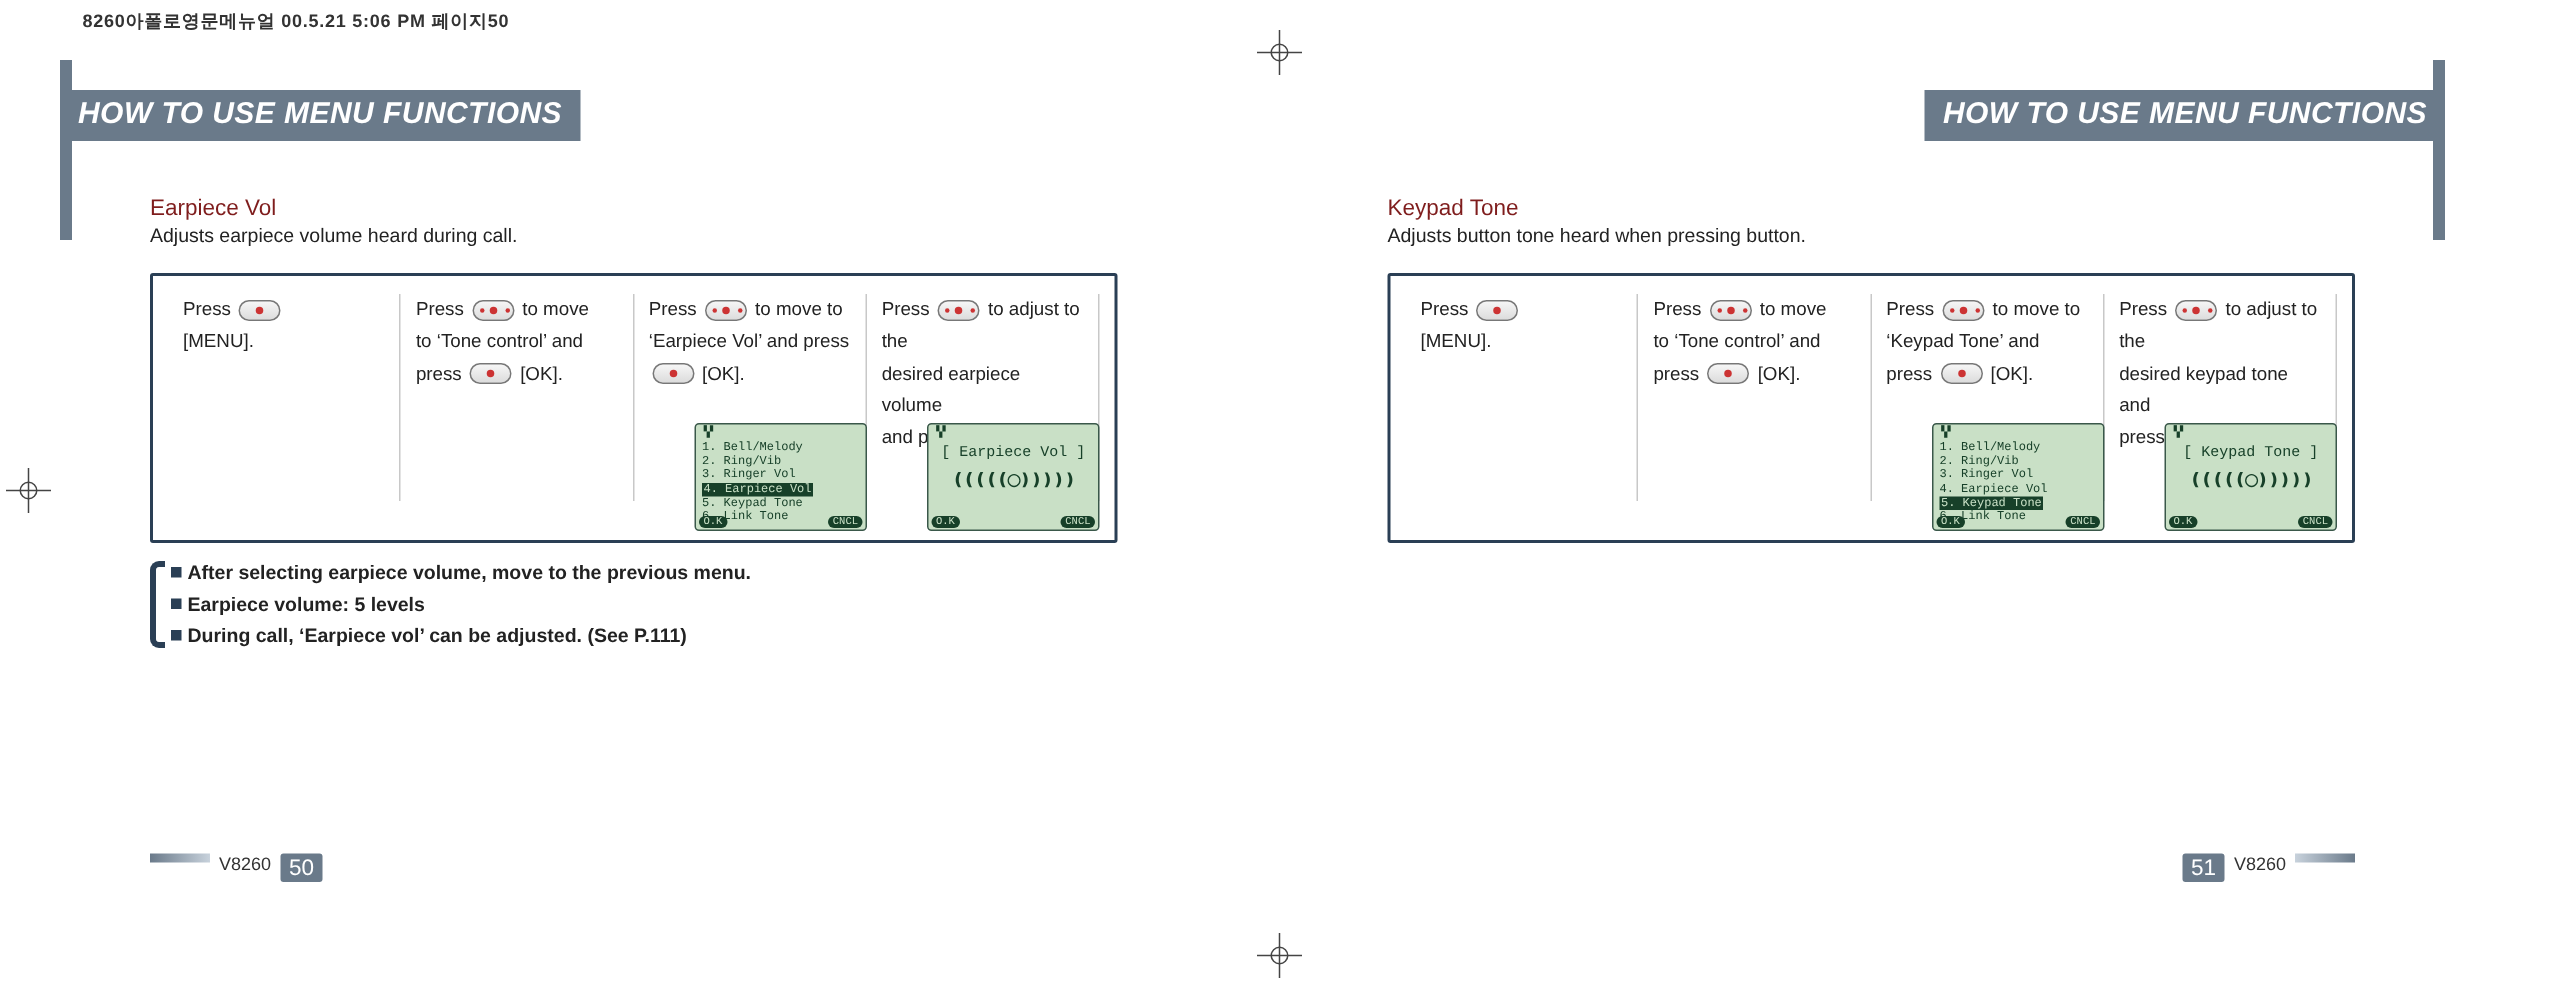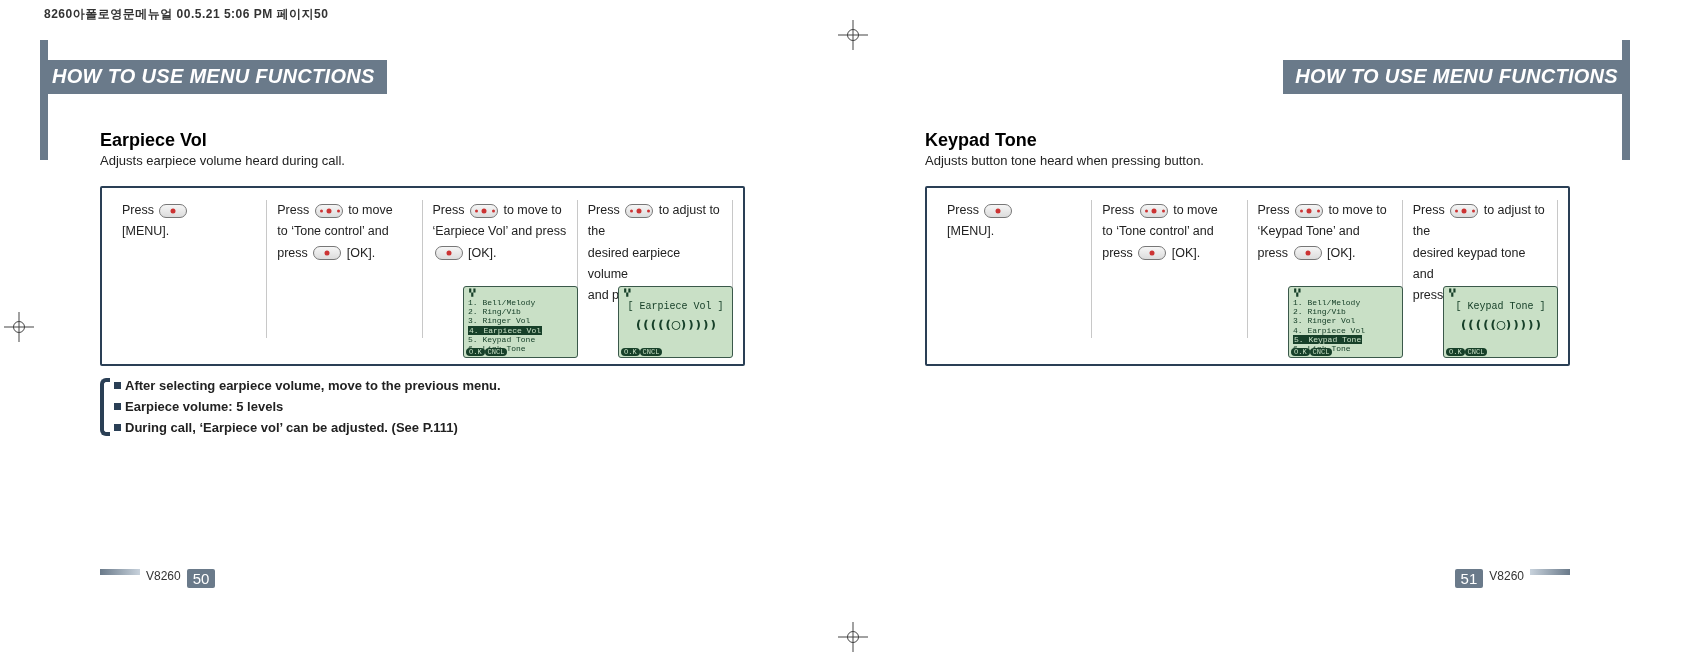--- a/index.html
+++ b/index.html
@@ -8,21 +8,21 @@
     font-size: 13px;
     color: #333;
     background: #fff;
     width: 1705px;
     height: 654px;
     position: relative;
   }
   .print-header {
     position: absolute;
     top: 6px;
-    left: 44px;
+    left: 55px;
     font-size: 12px;
     letter-spacing: 0.5px;
     color: #333;
     font-weight: bold;
   }
   .page {
     position: absolute;
     top: 40px;
     width: 725px;
     height: 560px;
@@ -56,23 +56,23 @@
 
   .content {
     position: absolute;
     top: 90px;
     left: 60px;
     right: 20px;
   }
   .page-right .content { left: 20px; right: 60px; }
 
   .title-blue {
-    color: #000000;
-    font-weight: bold;
-    font-size: 18px;
+    color: #7f1d1d;
+    font-weight: normal;
+    font-size: 15px;
     margin-bottom: 2px;
   }
   .subtitle {
     font-size: 13px;
     color: #222;
     margin-bottom: 18px;
   }
 
   .steps-box {
     border: 2px solid #2a3f55;
@@ -150,21 +150,21 @@
     position: relative;
     line-height: 1.15;
   }
   .screen .sig {
     position:absolute; top:2px; left:3px;
     font-size:7px;
   }
   .screen .hl { background:#174029; color:#c9e0c6; display:inline-block; padding:0 1px;}
   .screen .foot {
     position:absolute; bottom:1px; left:2px; right:2px;
-    display:flex; 
+    display:flex; justify-content:space-between;
     font-size:7px;
   }
   .screen .foot span{ background:#174029; color:#c9e0c6; padding:0 3px; border-radius:6px;}
   .screen.center { text-align:center; padding-top:14px;}
   .screen.center .bt { font-size:10px; margin-bottom:4px;}
   .screen.center .vol {
     font-size:14px; letter-spacing:-1px;
   }
 
   

